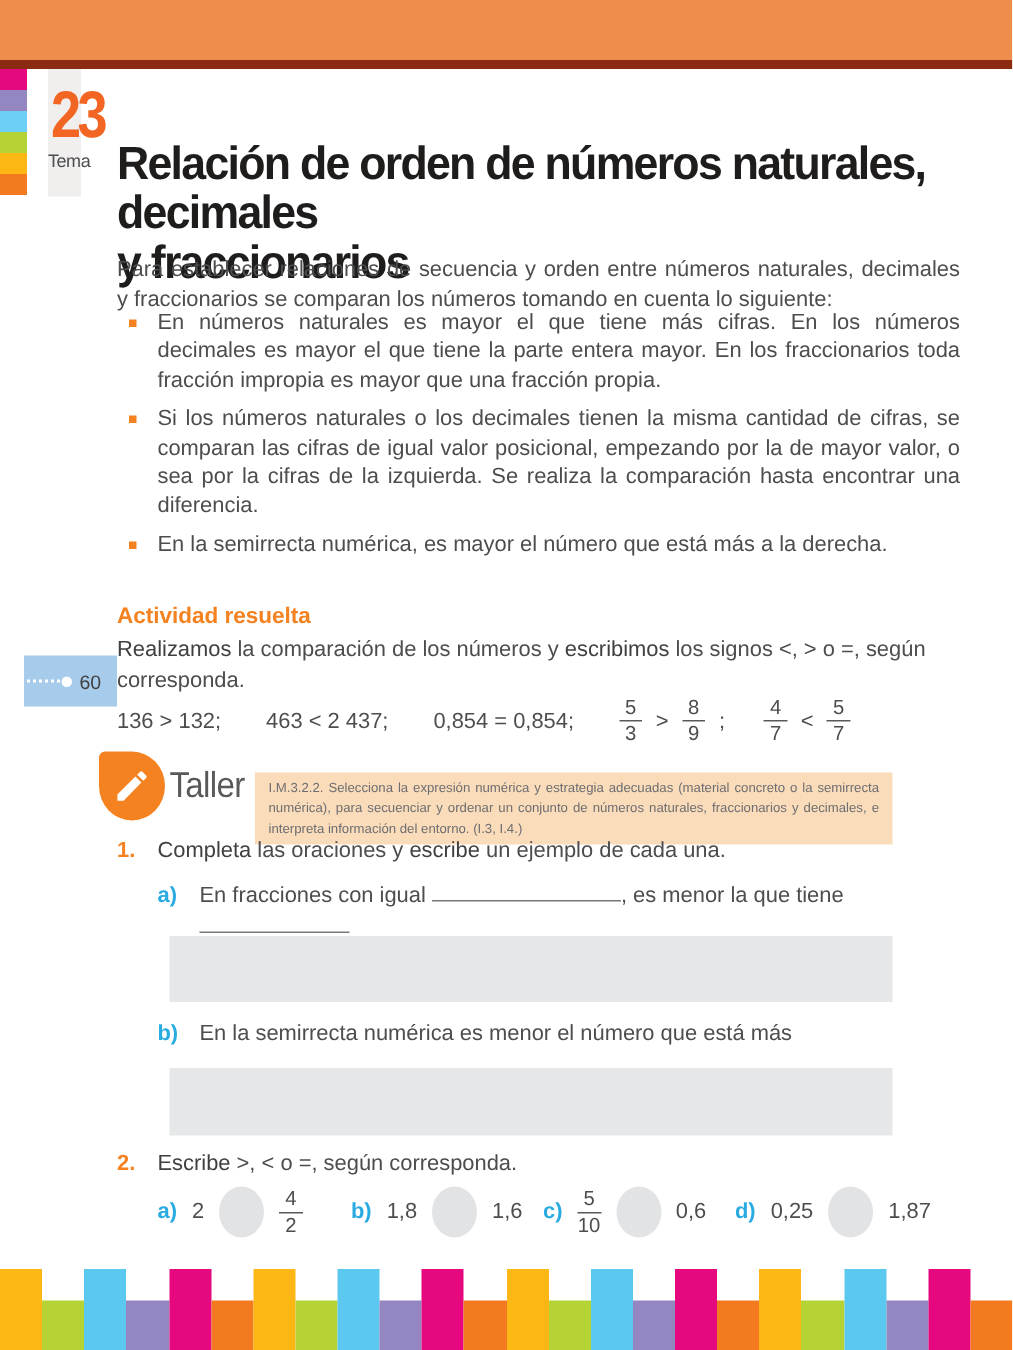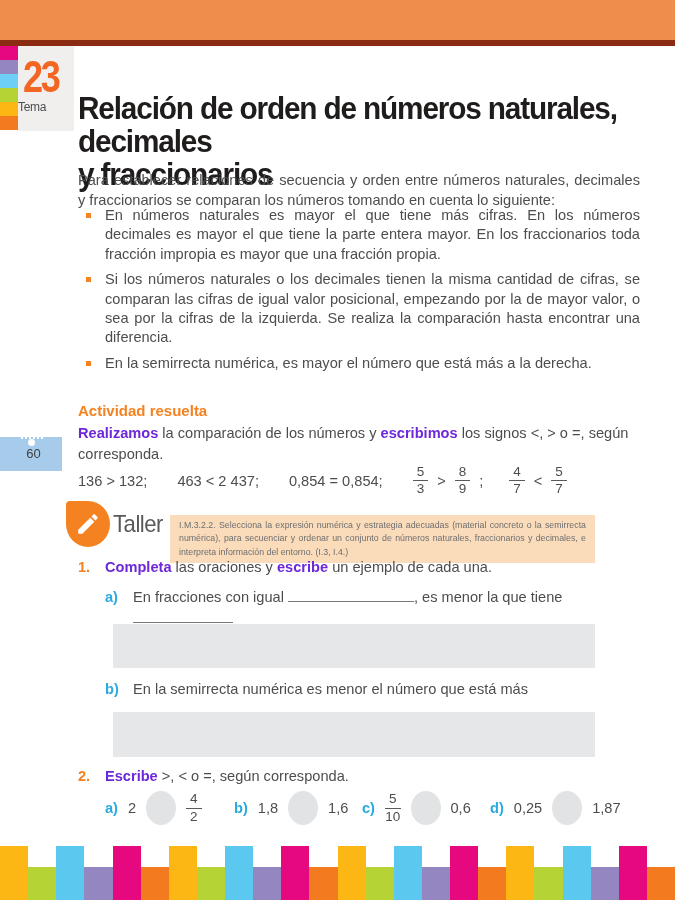--- a/index.html
+++ b/index.html
@@ -8,21 +8,21 @@
 
   
   .top-bar{position:absolute;top:0;left:0;width:675px;height:40px;background:#ef8d4c;}
   .maroon-bar{position:absolute;top:40px;left:0;width:675px;height:6px;background:#8a2b12;}
 
   
   .color-strip{position:absolute;top:46px;left:0;width:18px;}
   .color-strip div{width:18px;height:14px;}
 
   
-  .tema-box{position:absolute;top:46px;left:18px;width:56px;height:85px;background:#f0efee;
+  .tema-box{position:absolute;top:46px;left:32px;width:22px;height:85px;background:#f0efee;
             text-align:left;}
   .tema-number{font-size:44px;font-weight:700;color:#f26522;line-height:1;margin-top:9px;
                letter-spacing:-3px;transform:scaleX(0.82);transform-origin:center top;}
   .tema-label{font-size:12px;color:#4d4d4f;margin-top:1px;letter-spacing:-0.3px;}
 
   
   .standard-box{position:absolute;top:50px;left:78px;width:562px;box-sizing:border-box;
                 background:#dce9f5;color:#6d6e71;font-size:9.5px;line-height:1.6;
                 padding:6px 9px;text-align:justify;}
 
@@ -38,25 +38,25 @@
              list-style:none;}
   ul.bullets li{position:relative;padding-left:27px;margin-bottom:6px;font-size:14.6px;
                 line-height:1.33;text-align:justify;}
   ul.bullets li::before{content:"";position:absolute;left:8px;top:7px;width:5px;height:5px;
                         background:#f58220;}
 
   .actividad-heading{position:absolute;top:402px;left:78px;font-size:15px;font-weight:700;
                      color:#f58220;}
   .actividad-lead{position:absolute;top:423px;left:78px;width:562px;font-size:14.6px;
                   line-height:1.42;}
-  .b{font-weight:700;color:#6d28d9;}
-
-  
-  .page-tab{position:absolute;top:437px;left:0;width:62px;height:34px;background:#a7cbea;
-            display:flex;align-items:center;flex-direction:column;}
+  .b{font-weight:400;color:#404040;}
+
+  
+  .page-tab{position:absolute;top:437px;left:16px;width:62px;height:34px;background:#a7cbea;
+            display:flex;align-items:center;}
   .tab-dots{width:22px;border-top:2px dotted #ffffff;margin-left:2px;}
   .tab-dot{width:7px;height:7px;border-radius:50%;background:#ffffff;margin-left:1px;}
   .tab-num{font-size:13px;color:#414042;margin-left:5px;}
 
   
   .comparisons{position:absolute;top:464px;left:78px;width:566px;display:flex;
                align-items:center;font-size:14.6px;color:#4d4d4f;}
   .cmp{margin-right:30px;}
   .frac{display:inline-flex;flex-direction:column;align-items:center;font-size:13.5px;
         line-height:1.2;}

